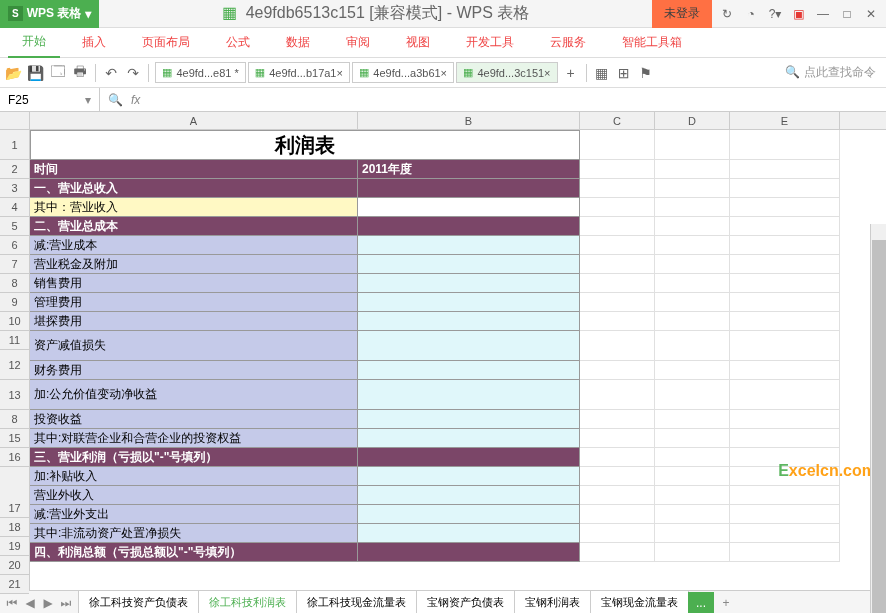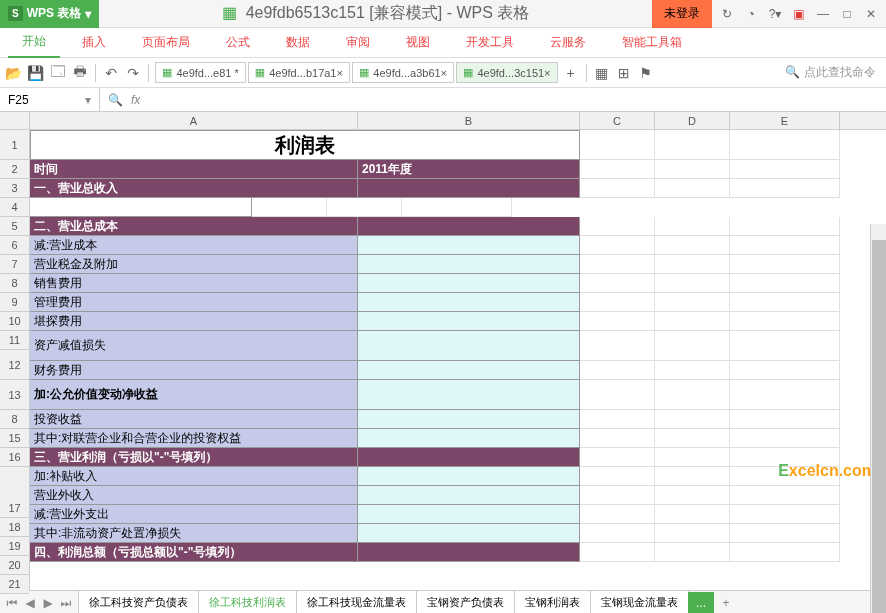--- a/index.html
+++ b/index.html
@@ -3,21 +3,21 @@
   <meta charset="utf-8">
   <style>
     * { margin: 0; padding: 0; box-sizing: border-box; font-family: "Microsoft YaHei", Arial, sans-serif; }
     body { width: 886px; height: 613px; background: #fff; overflow: hidden; font-size: 12px; }
     
     .title-bar { height: 28px; background: #f5f5f5; display: flex; align-items: center; border-bottom: 1px solid #ddd; }
     .wps-logo { background: #4caf50; color: #fff; padding: 4px 8px; font-weight: bold; display: flex; align-items: center; gap: 4px; height: 28px; }
     .wps-logo-s { background: #388e3c; padding: 2px 4px; font-size: 10px; }
     .title-text { flex: 1; text-align: center; color: #666; font-size: 16px; }
     .doc-icon { color: #4caf50; margin-right: 4px; }
-    .login-btn { background: #ff7043; color: #000000; padding: 6px 12px; height: 28px; display: flex; align-items: center; }
+    .login-btn { background: #ff7043; color: #404040; padding: 6px 12px; height: 28px; display: flex; align-items: center; }
     .title-controls { display: flex; gap: 2px; padding: 0 4px; }
     .title-ctrl { width: 22px; height: 22px; display: flex; align-items: center; justify-content: center; color: #666; cursor: pointer; }
     .title-ctrl.red { color: #e53935; }
     
     .menu-bar { height: 30px; display: flex; align-items: center; border-bottom: 1px solid #ddd; padding: 0 8px; gap: 8px; }
     .menu-item { padding: 6px 14px; color: #ef4444; cursor: pointer; }
     .menu-item.active { color: #4caf50; border-bottom: 2px solid #4caf50; }
     
     .toolbar { height: 30px; display: flex; align-items: center; border-bottom: 1px solid #ddd; padding: 0 4px; gap: 2px; }
     .tool-icon { width: 20px; height: 20px; display: flex; align-items: center; justify-content: center; color: #666; cursor: pointer; font-size: 14px; }
@@ -207,20 +207,21 @@
           <div class="cell cell-e"></div>
         </div>
         <div class="data-row section-row" style="height: 19px;">
           <div class="cell cell-a">一、营业总收入</div>
           <div class="cell cell-b"></div>
           <div class="cell cell-c"></div>
           <div class="cell cell-d"></div>
           <div class="cell cell-e"></div>
         </div>
         <div class="data-row highlight-row" style="height: 19px;">
+          <div class="cell cell-a">其中：营业收入</div>
           <div class="cell cell-b"></div>
           <div class="cell cell-c"></div>
           <div class="cell cell-d"></div>
           <div class="cell cell-e"></div>
         </div>
         <div class="data-row section-row" style="height: 19px;">
           <div class="cell cell-a">二、营业总成本</div>
           <div class="cell cell-b"></div>
           <div class="cell cell-c"></div>
           <div class="cell cell-d"></div>
@@ -268,21 +269,21 @@
           <div class="cell cell-d"></div>
           <div class="cell cell-e"></div>
         </div>
         <div class="data-row normal-row" style="height: 19px;">
           <div class="cell cell-a">财务费用</div>
           <div class="cell cell-b"></div>
           <div class="cell cell-c"></div>
           <div class="cell cell-d"></div>
           <div class="cell cell-e"></div>
         </div>
-        <div class="data-row normal-row" style="height: 30px; font-weight: bold;">
+        <div class="data-row normal-row" style="height: 30px;">
           <div class="cell cell-a">加:公允价值变动净收益</div>
           <div class="cell cell-b"></div>
           <div class="cell cell-c"></div>
           <div class="cell cell-d"></div>
           <div class="cell cell-e"></div>
         </div>
         <div class="data-row normal-row" style="height: 19px;">
           <div class="cell cell-a">投资收益</div>
           <div class="cell cell-b"></div>
           <div class="cell cell-c"></div>

